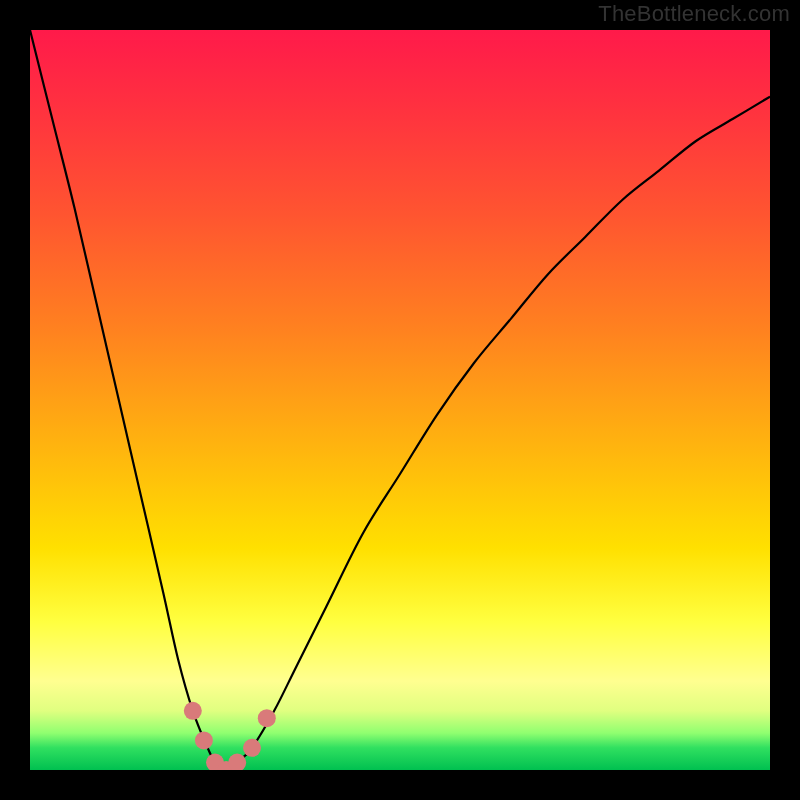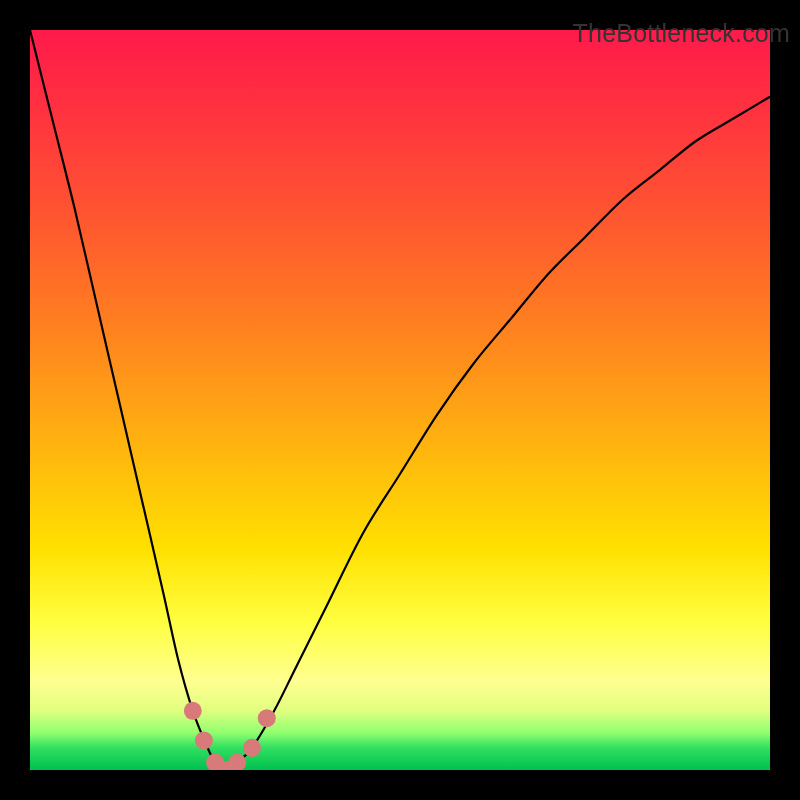--- a/index.html
+++ b/index.html
@@ -20,24 +20,24 @@
       #ffe000 70%,
       #ffff40 80%,
       #ffff90 88%,
       #e0ff80 92%,
       #90ff70 95%,
       #30e060 97%,
       #00c050 100%);
   }
   .watermark {
     position: absolute;
-    top: 19px;
+    top: 1px;
     right: 10px;
     color: #333;
-    font-size: 25px;
+    font-size: 22px;
     font-weight: 500;
     letter-spacing: 0.2px;
     z-index: 10;
   }
   svg.curve { position: absolute; top: 30px; left: 30px; width: 740px; height: 740px; }
 </style>
 </head>
 <body>
 
 <div class="frame">

